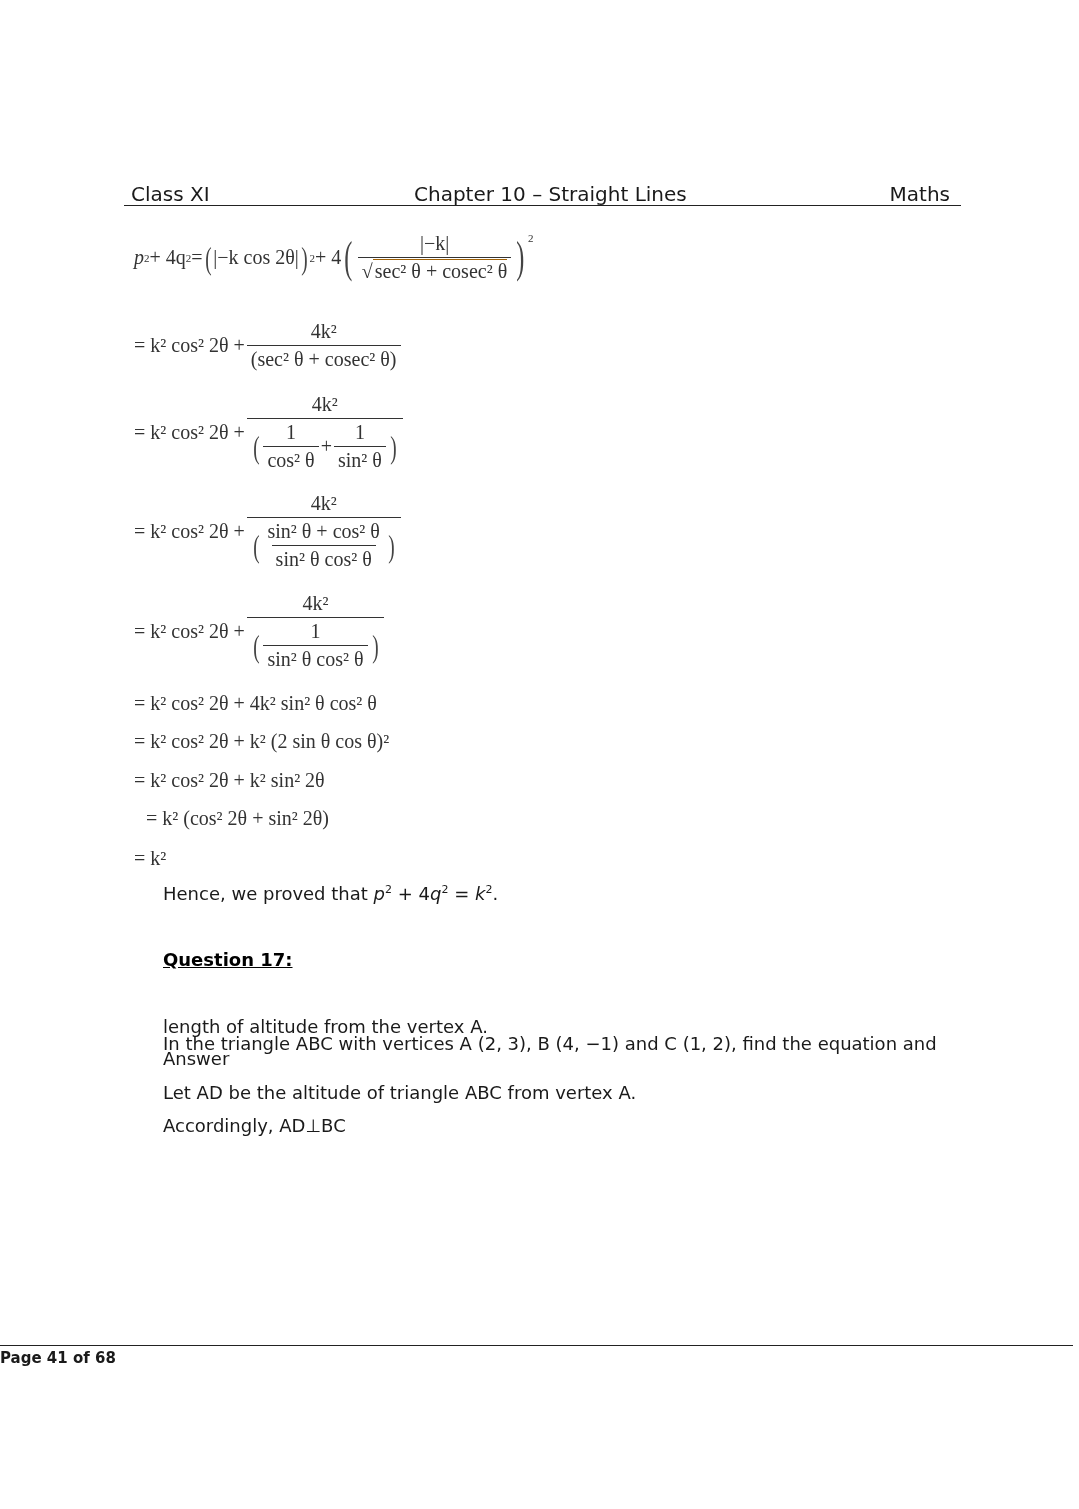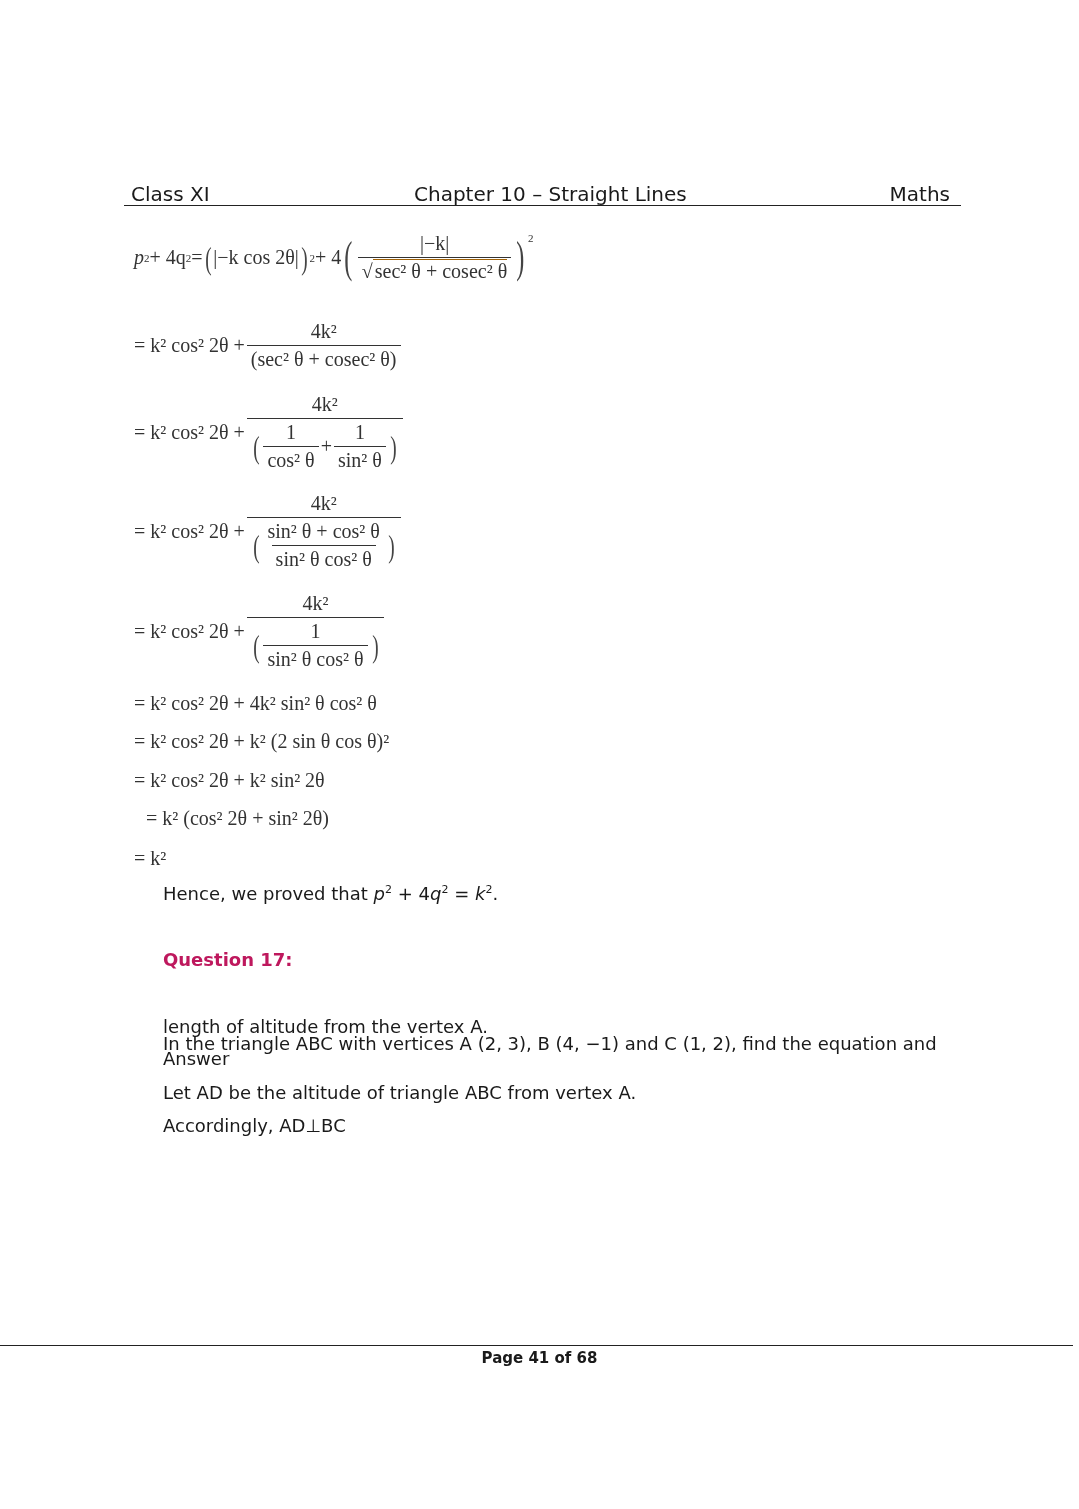--- a/index.html
+++ b/index.html
@@ -19,24 +19,24 @@
           margin: 0 2px; }
   .frac .num { padding: 0 4px 2px; }
   .frac .den { border-top: 1px solid #333; padding: 2px 4px 0; }
   .big { font-size: 44px; font-weight: 100; line-height: 1; transform: scaleX(0.55); color: #444; display: inline-block; }
   .mid { font-size: 32px; transform: scaleX(0.6); display: inline-block; line-height: 1; color: #444; }
   sup { font-size: 11px; }
   .sqrt { border-top: 1px solid #a16207; padding-left: 2px; }
 
   .text { position: absolute; left: 131px; font-size: 18px; color: #1a1a1a; white-space: nowrap; margin-left: 32px; }
   .text i { font-style: italic; }
-  .qtitle { color: #be185d; font-weight: bold; }
+  .qtitle { color: #000000; font-weight: bold; text-decoration: underline; }
 
   .footer-line { position: absolute; left: 0; top: 1345px; width: 1073px; border-top: 1.5px solid #222; }
-  .footer { position: absolute; top: 1349px; left: 0; width: 1079px; text-align: center;
+  .footer { position: absolute; top: 1349px; left: 0; width: 1079px; 
             font-size: 15px; font-weight: bold; }
 </style>
 </head>
 <body>
 
 <div class="header">
   <span class="h-left">Class XI</span>
   <span class="h-center">Chapter 10 – Straight Lines</span>
   <span class="h-right">Maths</span>
 </div>

